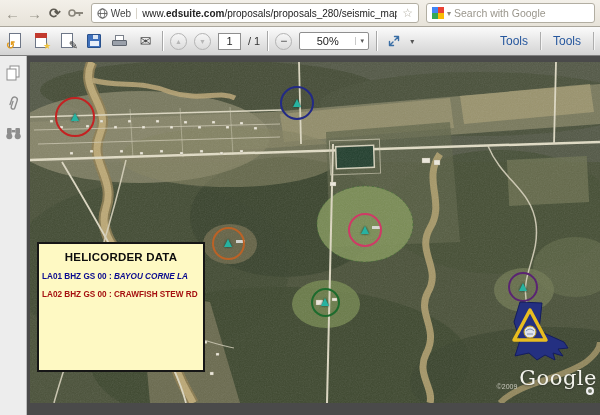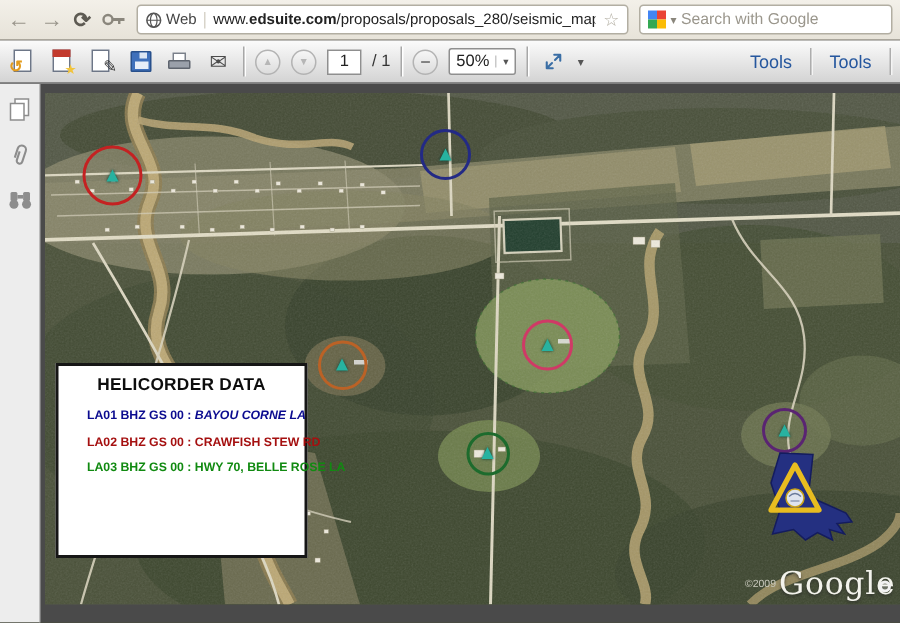--- a/index.html
+++ b/index.html
@@ -48,21 +48,21 @@
   .printer .ppaper { position:absolute; left:3px; top:1px; width:9px; height:6px; background:#fff; border:1px solid #7a808a; }
   .env { font-size:14px; color:#4b4b4b; line-height:1; }
   .tb-divider { width:1px; height:20px; background:#a7a7a7; box-shadow:1px 0 0 #fff; }
   .circle-btn { width:17px; height:17px; border-radius:50%; border:1px solid #b3b3b3;
     background:linear-gradient(#f6f6f6,#dcdcdc); display:flex; align-items:center; justify-content:center; }
   .circle-btn .arr { font-size:7px; color:#b6b6b6; }
   .circle-btn .sym { font-size:12px; color:#4e4e4e; line-height:1; margin-top:-1px;}
   .page-input { width:23px; height:17px; border:1px solid #8f8f8f; text-align:center; font-size:11px;
     font-family:"Liberation Sans",sans-serif; color:#222; background:#fff; }
   .page-total { font-size:11px; color:#333; }
-  .zoom-box { width:45px; height:18px; background:#fff; border:1px solid #8f8f8f; border-radius:2px;
+  .zoom-box { width:70px; height:18px; background:#fff; border:1px solid #8f8f8f; border-radius:2px;
     display:flex; align-items:center; }
   .zoom-val { flex:1; text-align:center; font-size:11px; color:#222; }
   .zoom-caret { flex:0 0 13px; border-left:1px solid #c9c9c9; font-size:7px; color:#555; text-align:center; }
   .caret-std { font-size:8px; color:#555; }
   .right-group { margin-left:auto; display:flex; align-items:center; height:100%; }
   .rg-label { font-size:12px; color:#26579e; padding:0 12px; white-space:nowrap; }
   .rg-div { width:1px; height:18px; background:#adadad; box-shadow:1px 0 0 #f4f4f4; }
 
   
   .viewer { flex:1 1 auto; display:flex; min-height:0; }
@@ -71,28 +71,28 @@
   .side-ic { width:17px; height:17px; display:flex; align-items:center; justify-content:center; }
   .canvas { flex:1 1 auto; background:#4a4a4a; position:relative; overflow:hidden; }
   .map-page { position:absolute; left:3px; top:6px; width:570px; height:341px; background:#535846; overflow:hidden; }
   .terrain { position:absolute; left:0; top:0; width:100%; height:100%; display:block; }
 
   .marker { position:absolute; border:2.5px solid; border-radius:50%;
     display:flex; align-items:center; justify-content:center; background:transparent; }
   .tri { width:0; height:0; border-left:4.5px solid transparent; border-right:4.5px solid transparent;
     border-bottom:8px solid #27b2a0; filter:drop-shadow(0 0 1px #063a30); }
 
-  .legend { position:absolute; left:7px; top:180px; width:168px; height:130px; background:#ffffff;
+  .legend { position:absolute; left:7px; top:180px; width:168px; height:130px; background:#fef9c3;
     border:2px solid #161616; padding-top:7px; }
   .legend-title { text-align:center; font-size:11.5px; font-weight:bold; color:#0d0d0d; letter-spacing:.2px; }
   .lg-rows { margin-top:5px; }
-  .lg-row { padding-left:19px; font-size:8.2px; font-weight:bold; line-height:17.6px; white-space:nowrap; }
+  .lg-row { padding-left:3px; font-size:8.2px; font-weight:bold; line-height:17.6px; white-space:nowrap; }
 
   .lgs-logo { position:absolute; left:478px; top:238px; width:62px; height:62px; }
-  .watermark { position:absolute; right:3px; bottom:2px; display:flex; align-items:center; gap:2px; }
+  .watermark { position:absolute; right:3px; bottom:13px; display:flex; align-items:flex-end; gap:2px; }
   .wm-c { font-size:7px; color:#c9c9bd; }
   .wm-g { font-family:"DejaVu Serif", serif; font-size:21px; color:#f3f3ec;
     text-shadow:0 1px 2px rgba(40,40,40,.65); letter-spacing:.5px; }
   .map-dot { position:absolute; left:556px; top:325px; width:8px; height:8px; border-radius:50%;
     border:2px solid #f2f2f2; background:rgba(255,255,255,.25); }
 </style>
 </head>
 <body>
 
 <div class="screen">
@@ -332,21 +332,20 @@
             <div class="marker" style="left: 478px; top: 210px; width: 30px; height: 30px; border-color: rgb(90, 36, 114);">
               <span class="tri"></span>
             </div>
           </div>
 
         <div class="legend">
           <div class="legend-title">HELICORDER DATA</div>
           <div class="lg-rows" id="legend-rows">
               <div class="lg-row"><span style="color: rgb(11, 11, 143);">LA01 BHZ GS 00 : </span><span style="color: rgb(11, 11, 143); font-style: italic;">BAYOU CORNE LA</span></div>
               <div class="lg-row"><span style="color: rgb(165, 16, 16);">LA02 BHZ GS 00 : </span><span style="color: rgb(165, 16, 16);">CRAWFISH STEW RD</span></div>
-              <div class="lg-row"><span style="color: rgb(17, 138, 17);">LA03 BHZ GS 00 : </span><span style="color: rgb(17, 138, 17);">HWY 70, BELLE ROSE LA</span></div>
             </div>
         </div>
 
         <div class="lgs-logo">
           <svg width="62" height="62" viewBox="0 0 62 62">
             <polygon points="12,2 34,3 31,30 38,34 56,42 60,48 50,49 55,56 45,53 47,60 37,55 29,60 21,53 7,56 12,40 6,22" fill="#243081" stroke="#141c5e" stroke-width="1"></polygon>
             <polygon points="22,10 38,40 6,40" fill="none" stroke="#e8bc20" stroke-width="3.5" stroke-linejoin="round"></polygon>
             <circle cx="22" cy="32" r="6" fill="#dfe4ee" stroke="#c8a21a" stroke-width="1"></circle>
             <path d="M18,31 q4,-4 8,0 M19,34 h6" stroke="#6a7a9a" stroke-width="0.8" fill="none"></path>
           </svg>

